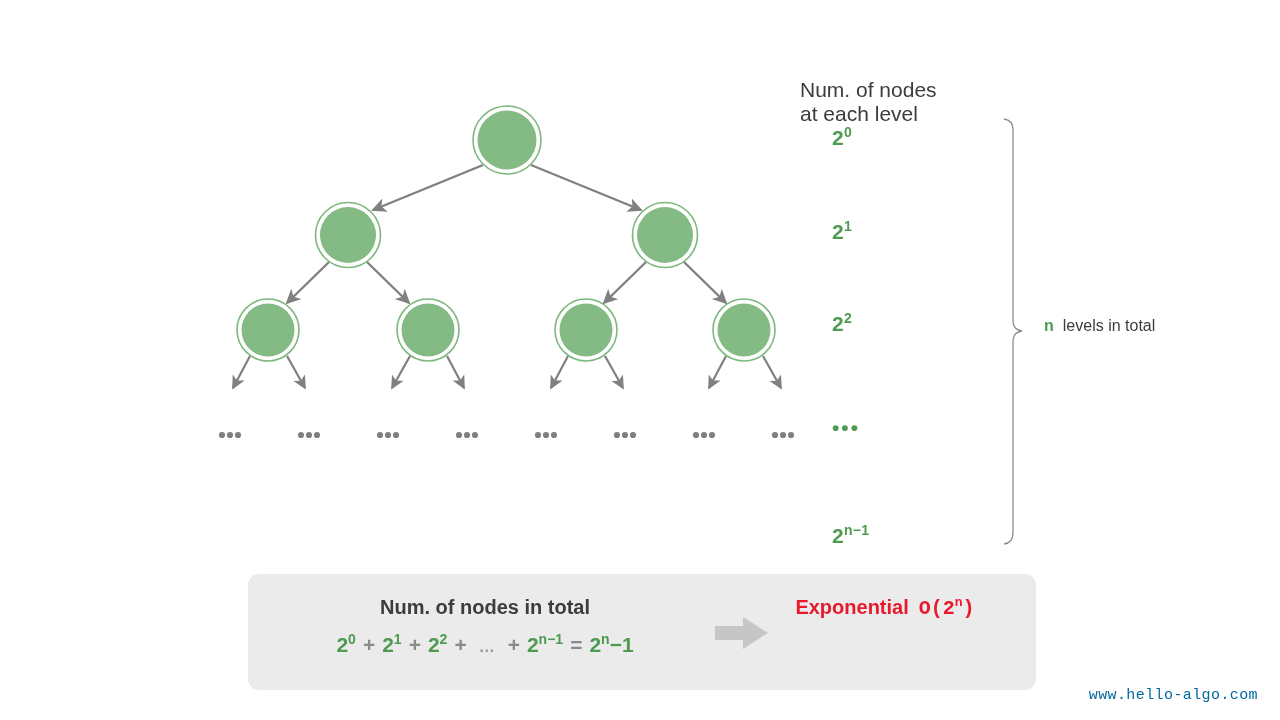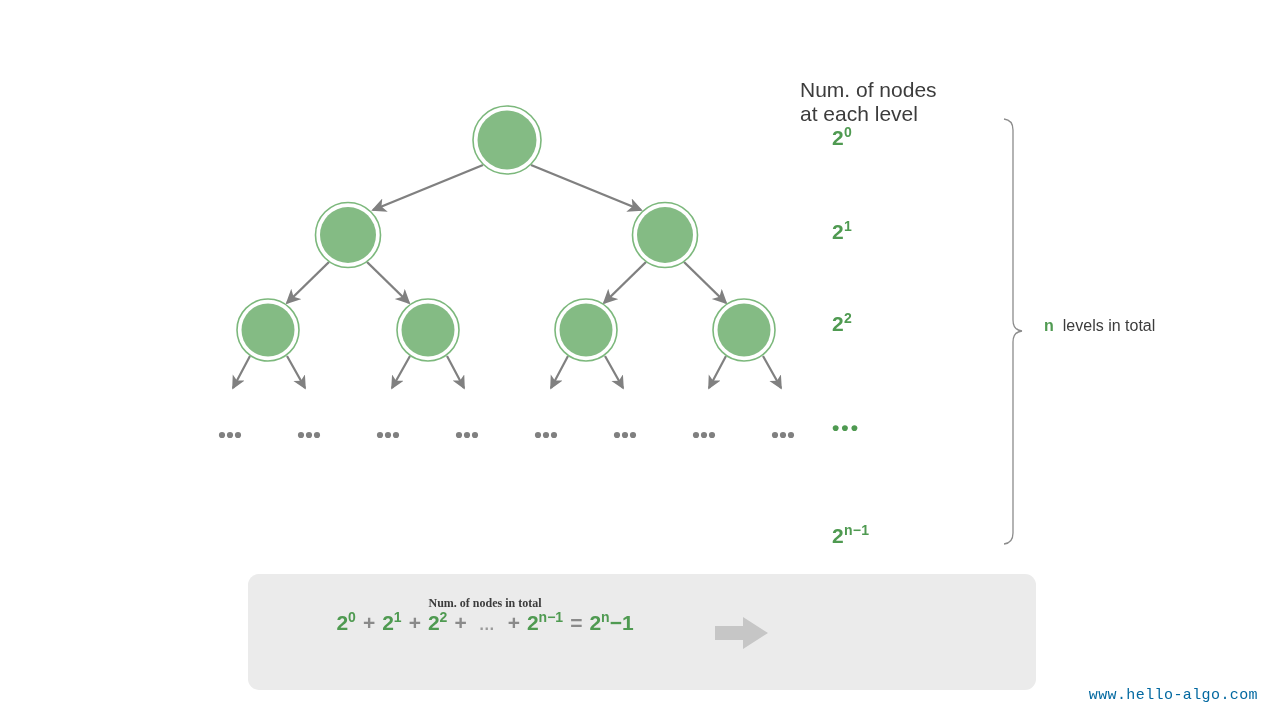--- a/index.html
+++ b/index.html
@@ -84,24 +84,24 @@
     border-radius: 11px;
   }
   .panel-col {
     position: absolute;
     text-align: center;
   }
   #col-total { left: 18px; top: 22px; width: 438px; }
   #col-space { left: 498px; top: 22px; width: 278px; }
 
   .panel-title {
-    font-size: 12px;
+    font-size: 20px;
     font-weight: bold;
     color: #3c3c3c;
-    font-family: Liberation Serif, serif;
+    margin-bottom: 14px;
   }
   .formula {
     font-size: 21px;
     font-weight: bold;
     color: #4f9a51;
     white-space: nowrap;
   }
   .formula .op {
     color: #8a8a8a;
     font-weight: bold;
@@ -289,16 +289,19 @@
     <div class="formula">
       <span><span>2</span><span class="sup">0</span></span><span class="op">+</span><span><span>2</span><span class="sup">1</span></span><span class="op">+</span><span><span>2</span><span class="sup">2</span></span><span class="op">+</span><span class="ell">…</span><span class="op">+</span><span><span>2</span><span class="sup">n−1</span></span><span class="op">=</span><span><span>2</span><span class="sup">n</span><span>−1</span></span>
     </div>
   </div>
 
   <svg id="flow-arrow" viewBox="0 0 54 34">
     <path d="M0,10 L28,10 L28,1 L53,17 L28,33 L28,24 L0,24 Z" fill="#c6c6c6"></path>
   </svg>
 
   <div class="panel-col" id="col-space">
+    <div class="complexity">
+      <span>Exponential</span><span class="bigo"><span>O(2</span><span class="sup">n</span><span>)</span></span>
+    </div>
   </div>
 </div>
 
 <div id="watermark">www.hello-algo.com</div>
 
 </body></html>

